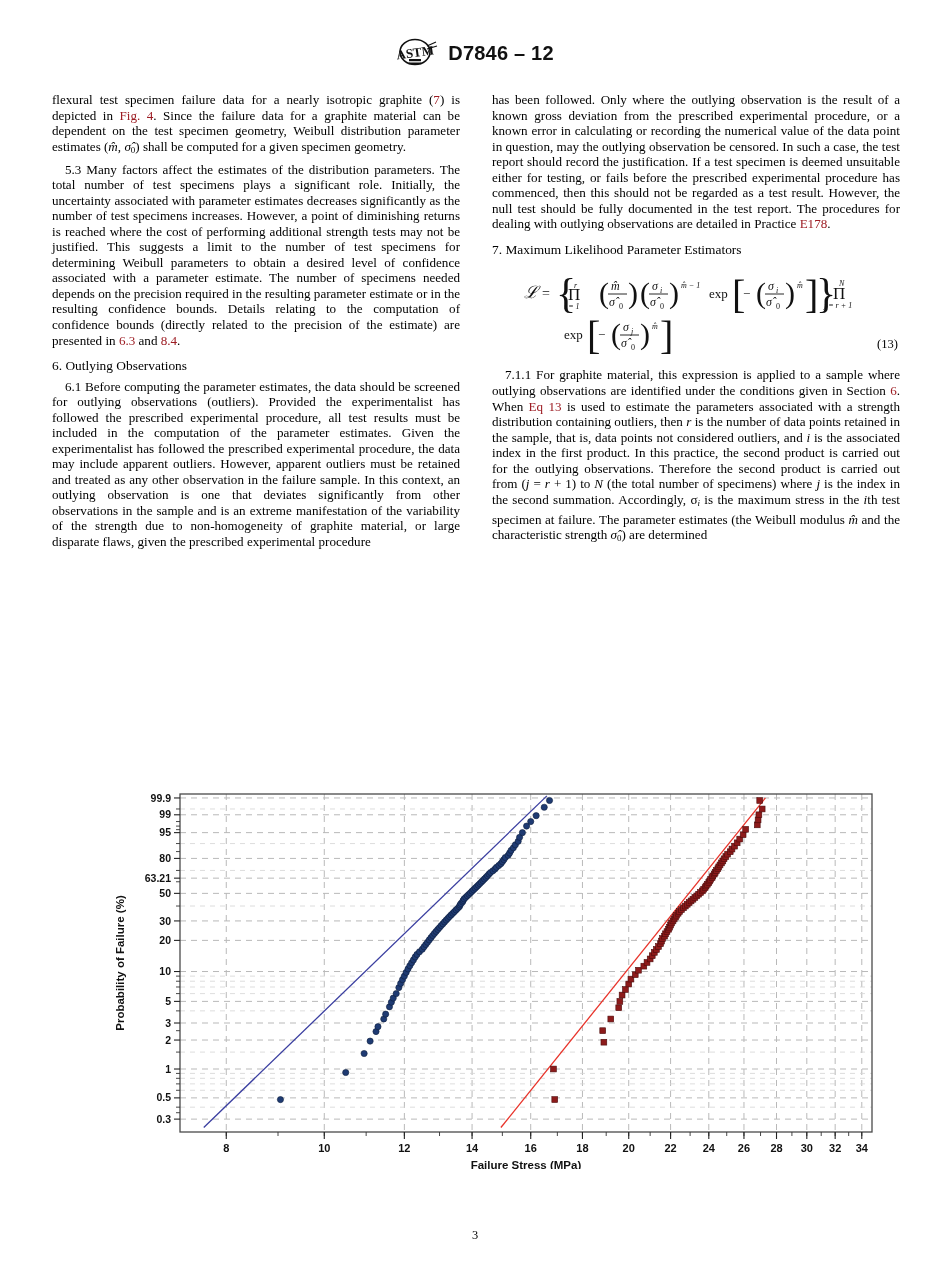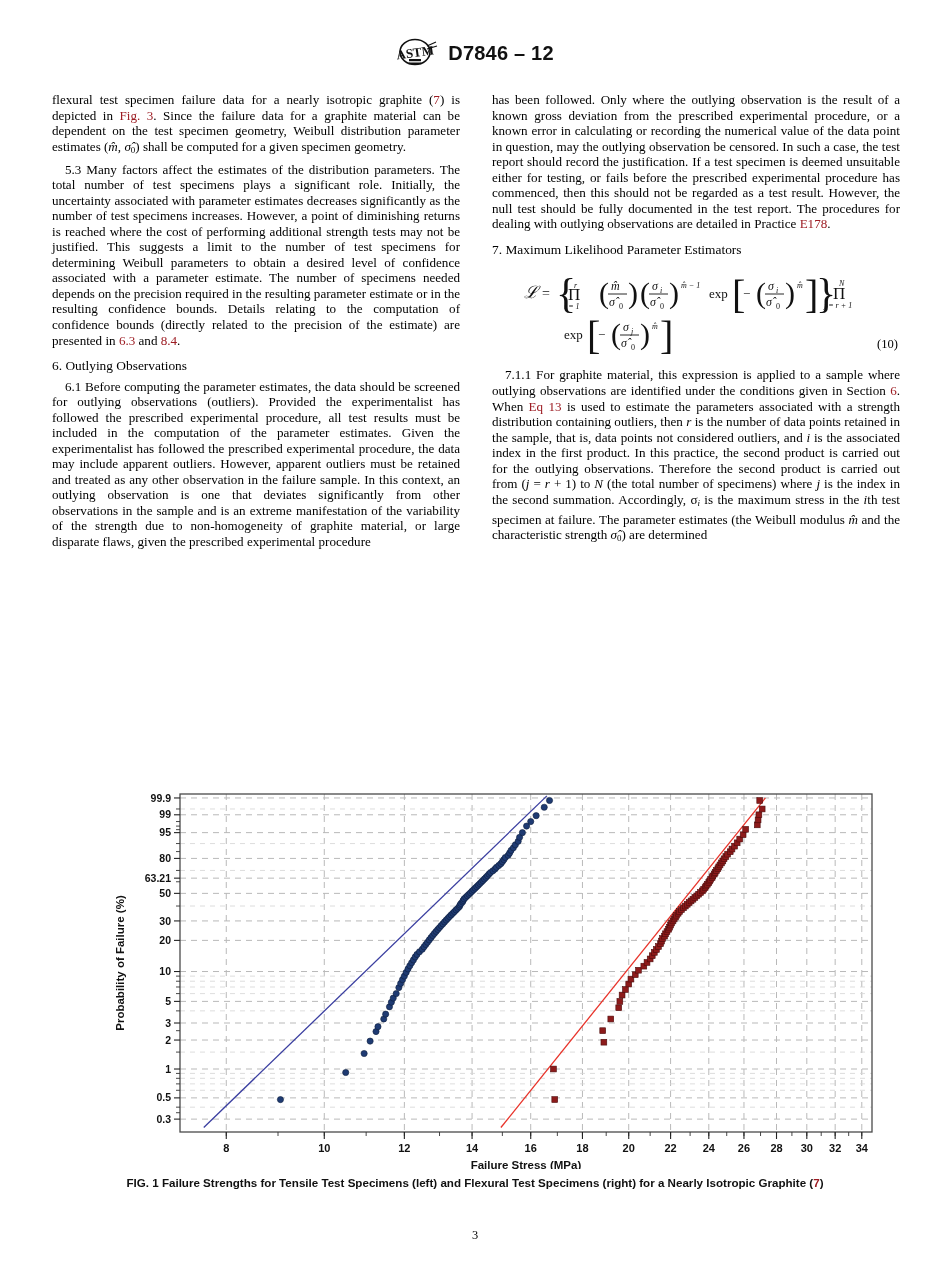--- a/index.html
+++ b/index.html
@@ -144,21 +144,21 @@
     <span class="doc-designation">D7846 – 12</span>
   </div>
 
   <div class="columns">
 
     <div class="col">
 
       <p class="body">flexural
         test specimen failure data for a nearly isotropic graphite
         (<span class="ref">7</span>)
-        is depicted in <span class="ref">Fig. 3</span>.
+        is depicted in <span class="ref">Fig. 4</span>.
         Since the failure data for a graphite material can be dependent on the test
         specimen geometry, Weibull distribution parameter estimates (<span class="ital">m̂</span>,
         <span class="ital">σ̂</span><span class="sub">0</span>) shall be computed for a given
         specimen geometry.</p>
 
       <p class="body indent" style="margin-top:3px">5.3
         Many factors affect the estimates of the distribution parameters. The total
         number of test specimens plays a significant role. Initially, the uncertainty
         associated with parameter estimates decreases significantly as the number of
         test specimens increases. However, a point of diminishing returns is reached
@@ -262,21 +262,21 @@
             <text x="117" y="65" font-size="12" font-style="italic">σ</text>
             <text x="125" y="68" font-size="8" font-style="italic">j</text>
             <line x1="114" y1="69" x2="133" y2="69" stroke="#111" stroke-width="0.9"></line>
             <text x="115" y="81" font-size="12" font-style="italic">σ̂</text>
             <text x="125" y="84" font-size="8">0</text>
             <text x="134" y="78" font-size="30">)</text>
             <text x="146" y="63" font-size="8" font-style="italic">m̂</text>
             <text x="154" y="83" font-size="40">]</text>
           </g>
         </svg>
-        <span class="eq-number">(10)</span>
+        <span class="eq-number">(13)</span>
       </div>
 
       <p class="body indent">7.1.1 For
         graphite material, this expression is applied to a sample where outlying
         observations are identified under the conditions given in Section
         <span class="ref">6</span>.
         When <span class="ref">Eq 13</span>
         is used to estimate the parameters associated with a strength distribution
         containing outliers, then <span class="ital">r</span> is the number of data points
         retained in the sample, that is, data points not considered outliers, and
@@ -621,19 +621,16 @@
           <text x="111" y="259.64657105190196" text-anchor="end" font-family="Liberation Sans, sans-serif" font-size="10.5" font-weight="bold" fill="#111">2</text>
           <line x1="114" y1="285.0156029340329" x2="120" y2="285.0156029340329" stroke="#222" stroke-width="1.1"></line>
           <text x="111" y="288.61560293403295" text-anchor="end" font-family="Liberation Sans, sans-serif" font-size="10.5" font-weight="bold" fill="#111">1</text>
           <line x1="114" y1="313.87893168496055" x2="120" y2="313.87893168496055" stroke="#222" stroke-width="1.1"></line>
           <text x="111" y="317.47893168496057" text-anchor="end" font-family="Liberation Sans, sans-serif" font-size="10.5" font-weight="bold" fill="#111">0.5</text>
           <line x1="114" y1="335.11491749548145" x2="120" y2="335.11491749548145" stroke="#222" stroke-width="1.1"></line>
           <text x="111" y="338.7149174954815" text-anchor="end" font-family="Liberation Sans, sans-serif" font-size="10.5" font-weight="bold" fill="#111">0.3</text>
           <text x="0" y="0" text-anchor="middle" font-family="Liberation Sans, sans-serif" font-size="11.5" font-weight="bold" fill="#111" transform="translate(64,179) rotate(-90)">Probability of Failure (%)</text>
         </svg>
     </div>
-    <div class="fig-caption">
-      <span>FIG. 1 Failure Strengths for Tensile Test Specimens (left) and Flexural Test Specimens (right) for a Nearly Isotropic Graphite (<span class="ref">7</span>)</span>
-    </div>
   </div>
 
   <div class="page-number">3</div>
 </div>
 
 </body></html>

